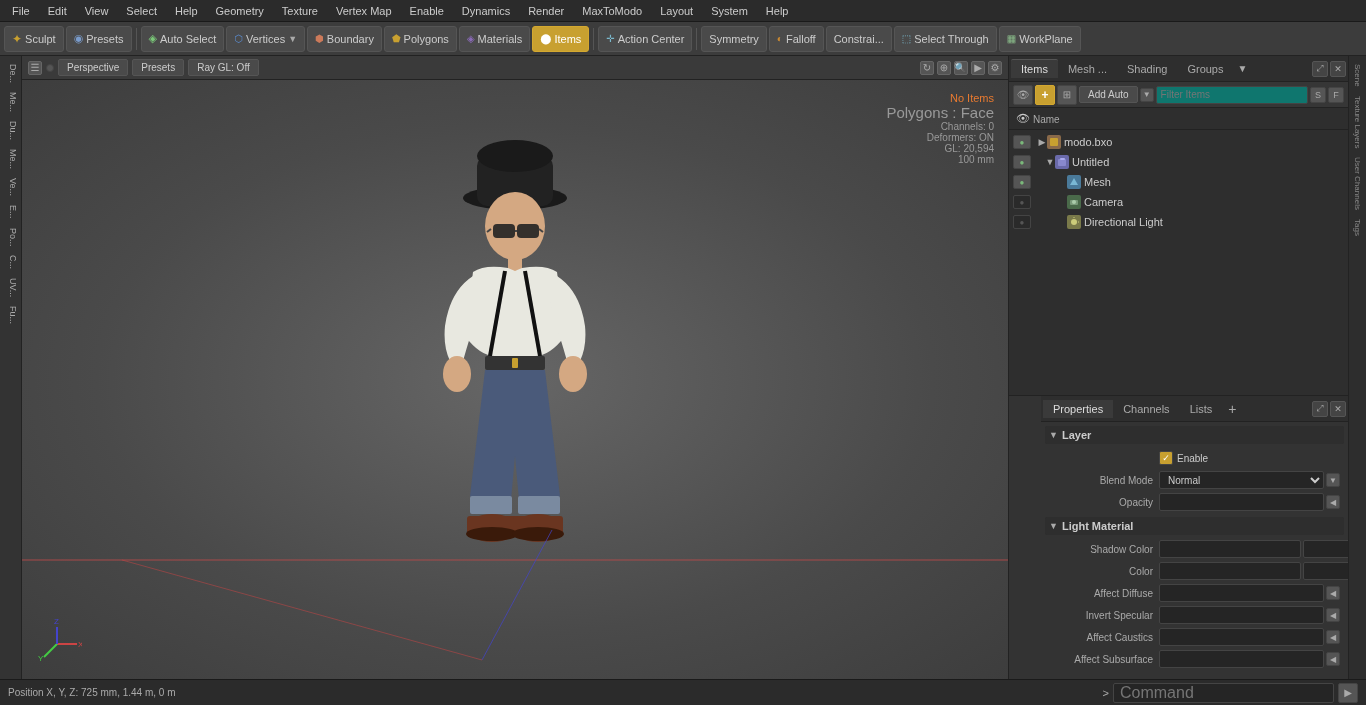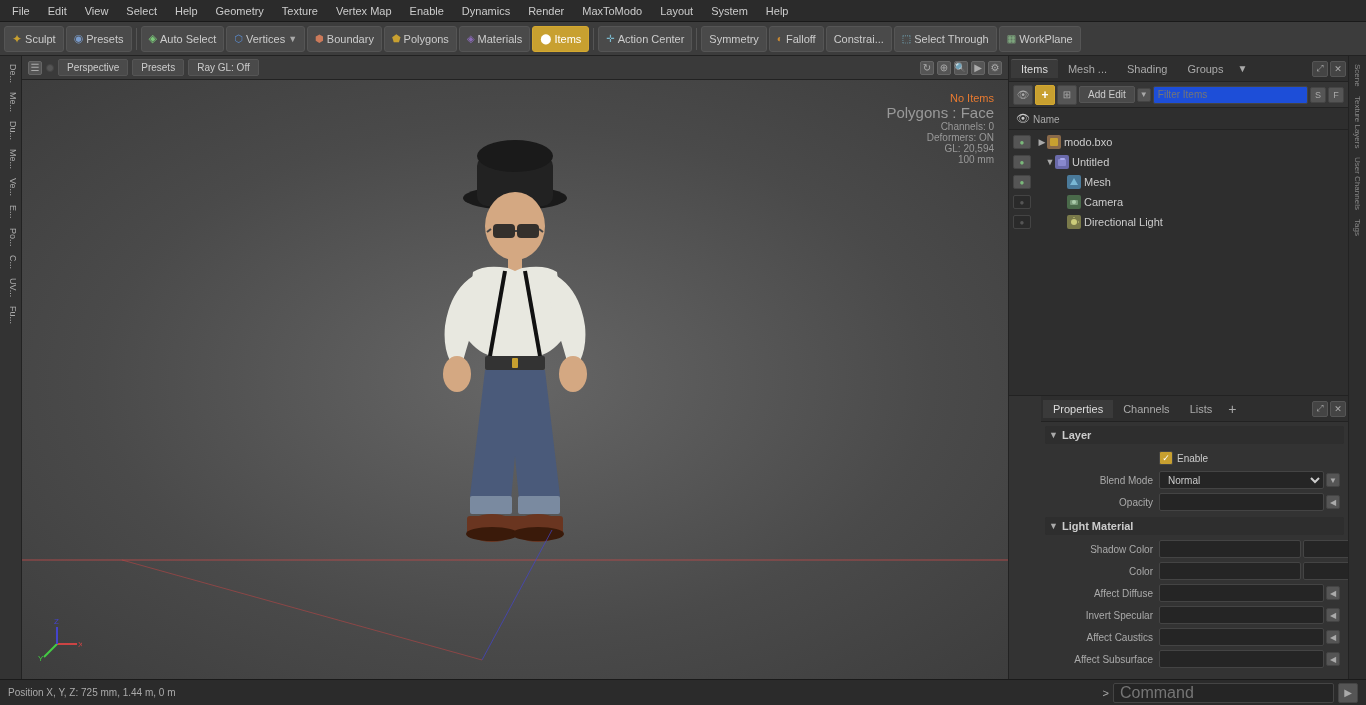--- a/index.html
+++ b/index.html
@@ -35,21 +35,21 @@
     
     #items-panel { height: 340px; border-bottom: 1px solid #222; display: flex; flex-direction: column; }
     #items-panel-tabs { display: flex; background: #2e2e2e; border-bottom: 1px solid #222; align-items: center; height: 26px; padding: 0 2px; }
     .panel-tab { padding: 3px 10px; color: #aaa; cursor: pointer; font-size: 11px; border-radius: 2px 2px 0 0; }
     .panel-tab.active { background: #3a3a3a; color: #ddd; border-top: 1px solid #555; }
     .panel-tab-icons { margin-left: auto; display: flex; gap: 2px; }
     .panel-tab-icon { width: 16px; height: 16px; background: #444; border: 1px solid #555; border-radius: 2px; cursor: pointer; display: flex; align-items: center; justify-content: center; font-size: 9px; color: #aaa; }
 
     #items-toolbar { display: flex; align-items: center; background: #363636; border-bottom: 1px solid #222; padding: 2px 4px; gap: 2px; height: 26px; }
     .items-toolbar-btn { padding: 2px 8px; background: #4a4a4a; border: 1px solid #555; border-radius: 2px; color: #ccc; font-size: 10px; cursor: pointer; }
-    .items-filter { flex: 1; background: #1d4ed8; border: 1px solid #444; border-radius: 2px; padding: 1px 4px; color: #ccc; font-size: 10px; height: 18px; }
+    .items-filter { flex: 1; background: #0f766e; border: 1px solid #444; border-radius: 2px; padding: 1px 4px; color: #ccc; font-size: 10px; height: 18px; }
     .col-header { display: flex; background: #2e2e2e; border-bottom: 1px solid #222; padding: 2px 4px; height: 22px; align-items: center; }
     .col-eye { width: 20px; text-align: center; }
 
     #items-list { flex: 1; overflow-y: auto; background: #2e2e2e; padding: 2px 0; }
     .tree-item { display: flex; align-items: center; padding: 2px 4px; cursor: pointer; height: 20px; }
     .eye-btn { width: 18px; height: 14px; background: #555; border-radius: 2px; border: 1px solid #444; cursor: pointer; display: flex; align-items: center; justify-content: center; margin-right: 2px; }
     .tree-indent { display: inline-block; }
     .tree-arrow { width: 10px; text-align: center; color: #aaa; font-size: 9px; }
     .tree-icon { width: 14px; height: 14px; margin-right: 3px; border-radius: 2px; display: inline-flex; align-items: center; justify-content: center; font-size: 8px; }
     .tree-label { font-size: 11px; color: #ccc; }
@@ -313,21 +313,21 @@
       <div id="items-toolbar">
         <div style="width:20px; height:20px; background:#555; border:1px solid #444; border-radius:2px; cursor:pointer; display:flex; align-items:center; justify-content:center;">
           <span style="color:#aaa; font-size:10px;">👁</span>
         </div>
         <div style="width:20px; height:20px; background:#c8a030; border:1px solid #d4a830; border-radius:2px; cursor:pointer; display:flex; align-items:center; justify-content:center;">
           <span style="color:#fff; font-size:12px; font-weight:bold;">+</span>
         </div>
         <div style="width:20px; height:20px; background:#555; border:1px solid #444; border-radius:2px; cursor:pointer; display:flex; align-items:center; justify-content:center;">
           <span style="color:#aaa; font-size:10px;">⊞</span>
         </div>
-        <div class="items-toolbar-btn">Add Edit</div>
+        <div class="items-toolbar-btn">Add Auto</div>
         <div style="width:14px; height:14px; background:#555; border:1px solid #444; border-radius:2px; cursor:pointer; display:flex; align-items:center; justify-content:center;">
           <span style="color:#aaa; font-size:8px;">▼</span>
         </div>
         <input class="items-filter" type="text" placeholder="Filter Items" style="">
         <div style="width:16px; height:16px; background:#555; border:1px solid #444; border-radius:2px; cursor:pointer; display:flex; align-items:center; justify-content:center;">
           <span style="color:#aaa; font-size:9px;">S</span>
         </div>
         <div style="width:16px; height:16px; background:#555; border:1px solid #444; border-radius:2px; cursor:pointer; display:flex; align-items:center; justify-content:center;">
           <span style="color:#aaa; font-size:9px;">F</span>
         </div>

